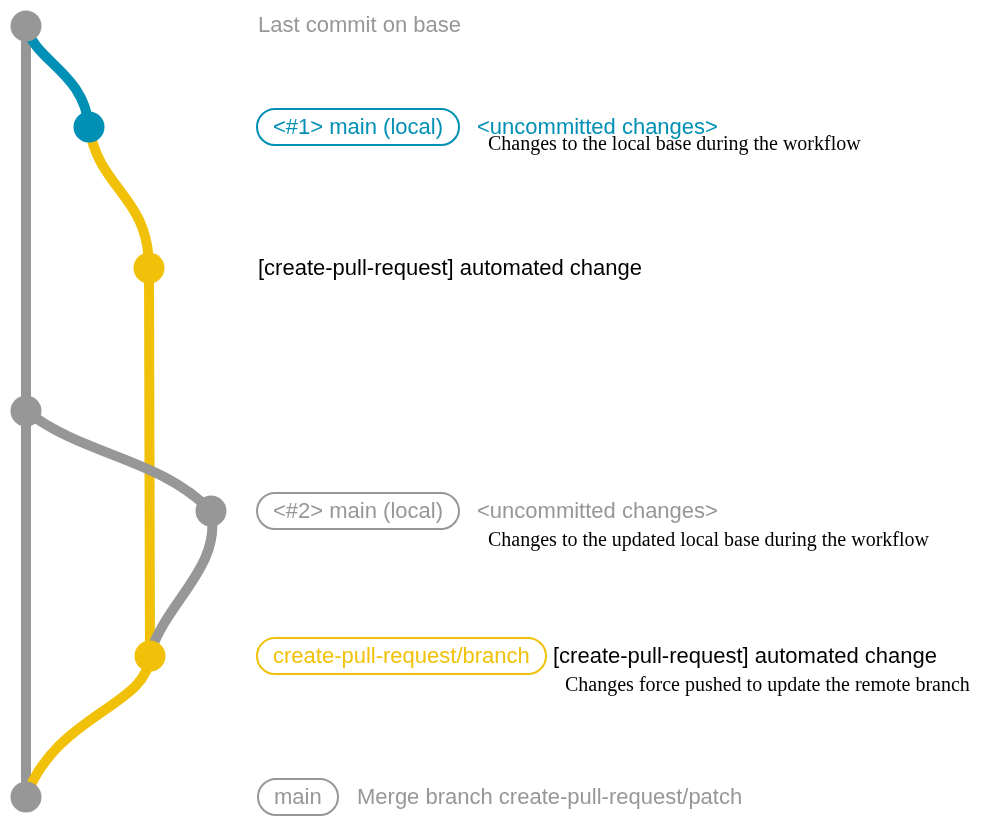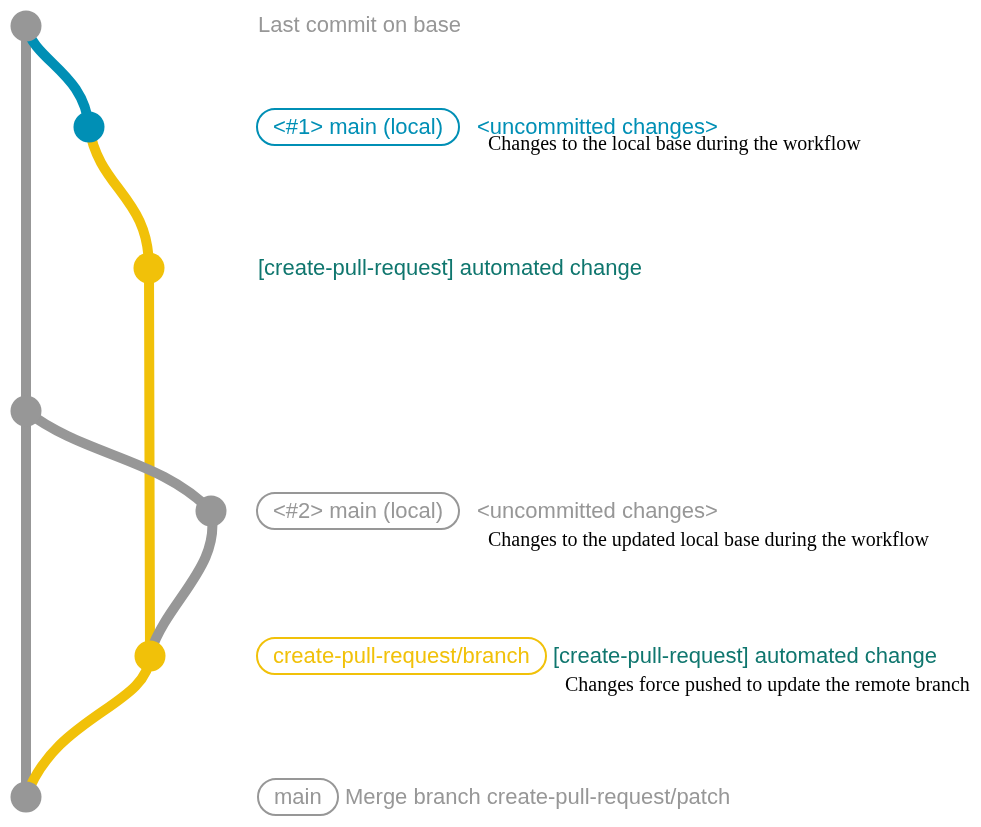--- a/index.html
+++ b/index.html
@@ -9,21 +9,21 @@
     height: 827px;
     overflow: hidden;
     background: #ffffff;
     font-family: "Liberation Sans", sans-serif;
   }
   .graph-svg { position: absolute; left: 0; top: 0; }
   .lbl { position: absolute; white-space: nowrap; }
   .msg { font-size: 22px; line-height: 26px; }
   .c-gray   { color: #979797; }
   .c-blue   { color: #008fb5; }
-  .c-yellow { color: #0f766e; }
+  .c-yellow { color: #000000; }
   .note {
     position: absolute;
     white-space: nowrap;
     font-family: "Liberation Serif", serif;
     font-size: 20px;
     line-height: 24px;
     color: #000000;
   }
   .pill {
     position: absolute;
@@ -50,21 +50,21 @@
   .pos-msg-3  { left: 258px; top: 255px; }
   .pos-note-3 { left: 270px; top: 287px; }
   .pos-msg-4  { left: 258px; top: 398px; }
   .pos-pill-5 { left: 256px; top: 492px; }
   .pos-msg-5  { left: 477px; top: 498px; }
   .pos-note-5 { left: 488px; top: 527px; }
   .pos-pill-6 { left: 256px; top: 637px; }
   .pos-msg-6  { left: 553px; top: 643px; }
   .pos-note-6 { left: 565px; top: 672px; }
   .pos-pill-7 { left: 257px; top: 778px; }
-  .pos-msg-7  { left: 345px; top: 784px; }
+  .pos-msg-7  { left: 357px; top: 784px; }
 </style>
 </head>
 <body>
 
 <div class="canvas">
 
   <svg class="graph-svg" width="981" height="827" viewBox="0 0 981 827">
 
     <path d="M26 26 L26 797" stroke="#979797" stroke-width="10" fill="none" stroke-linecap="round"></path>
 

